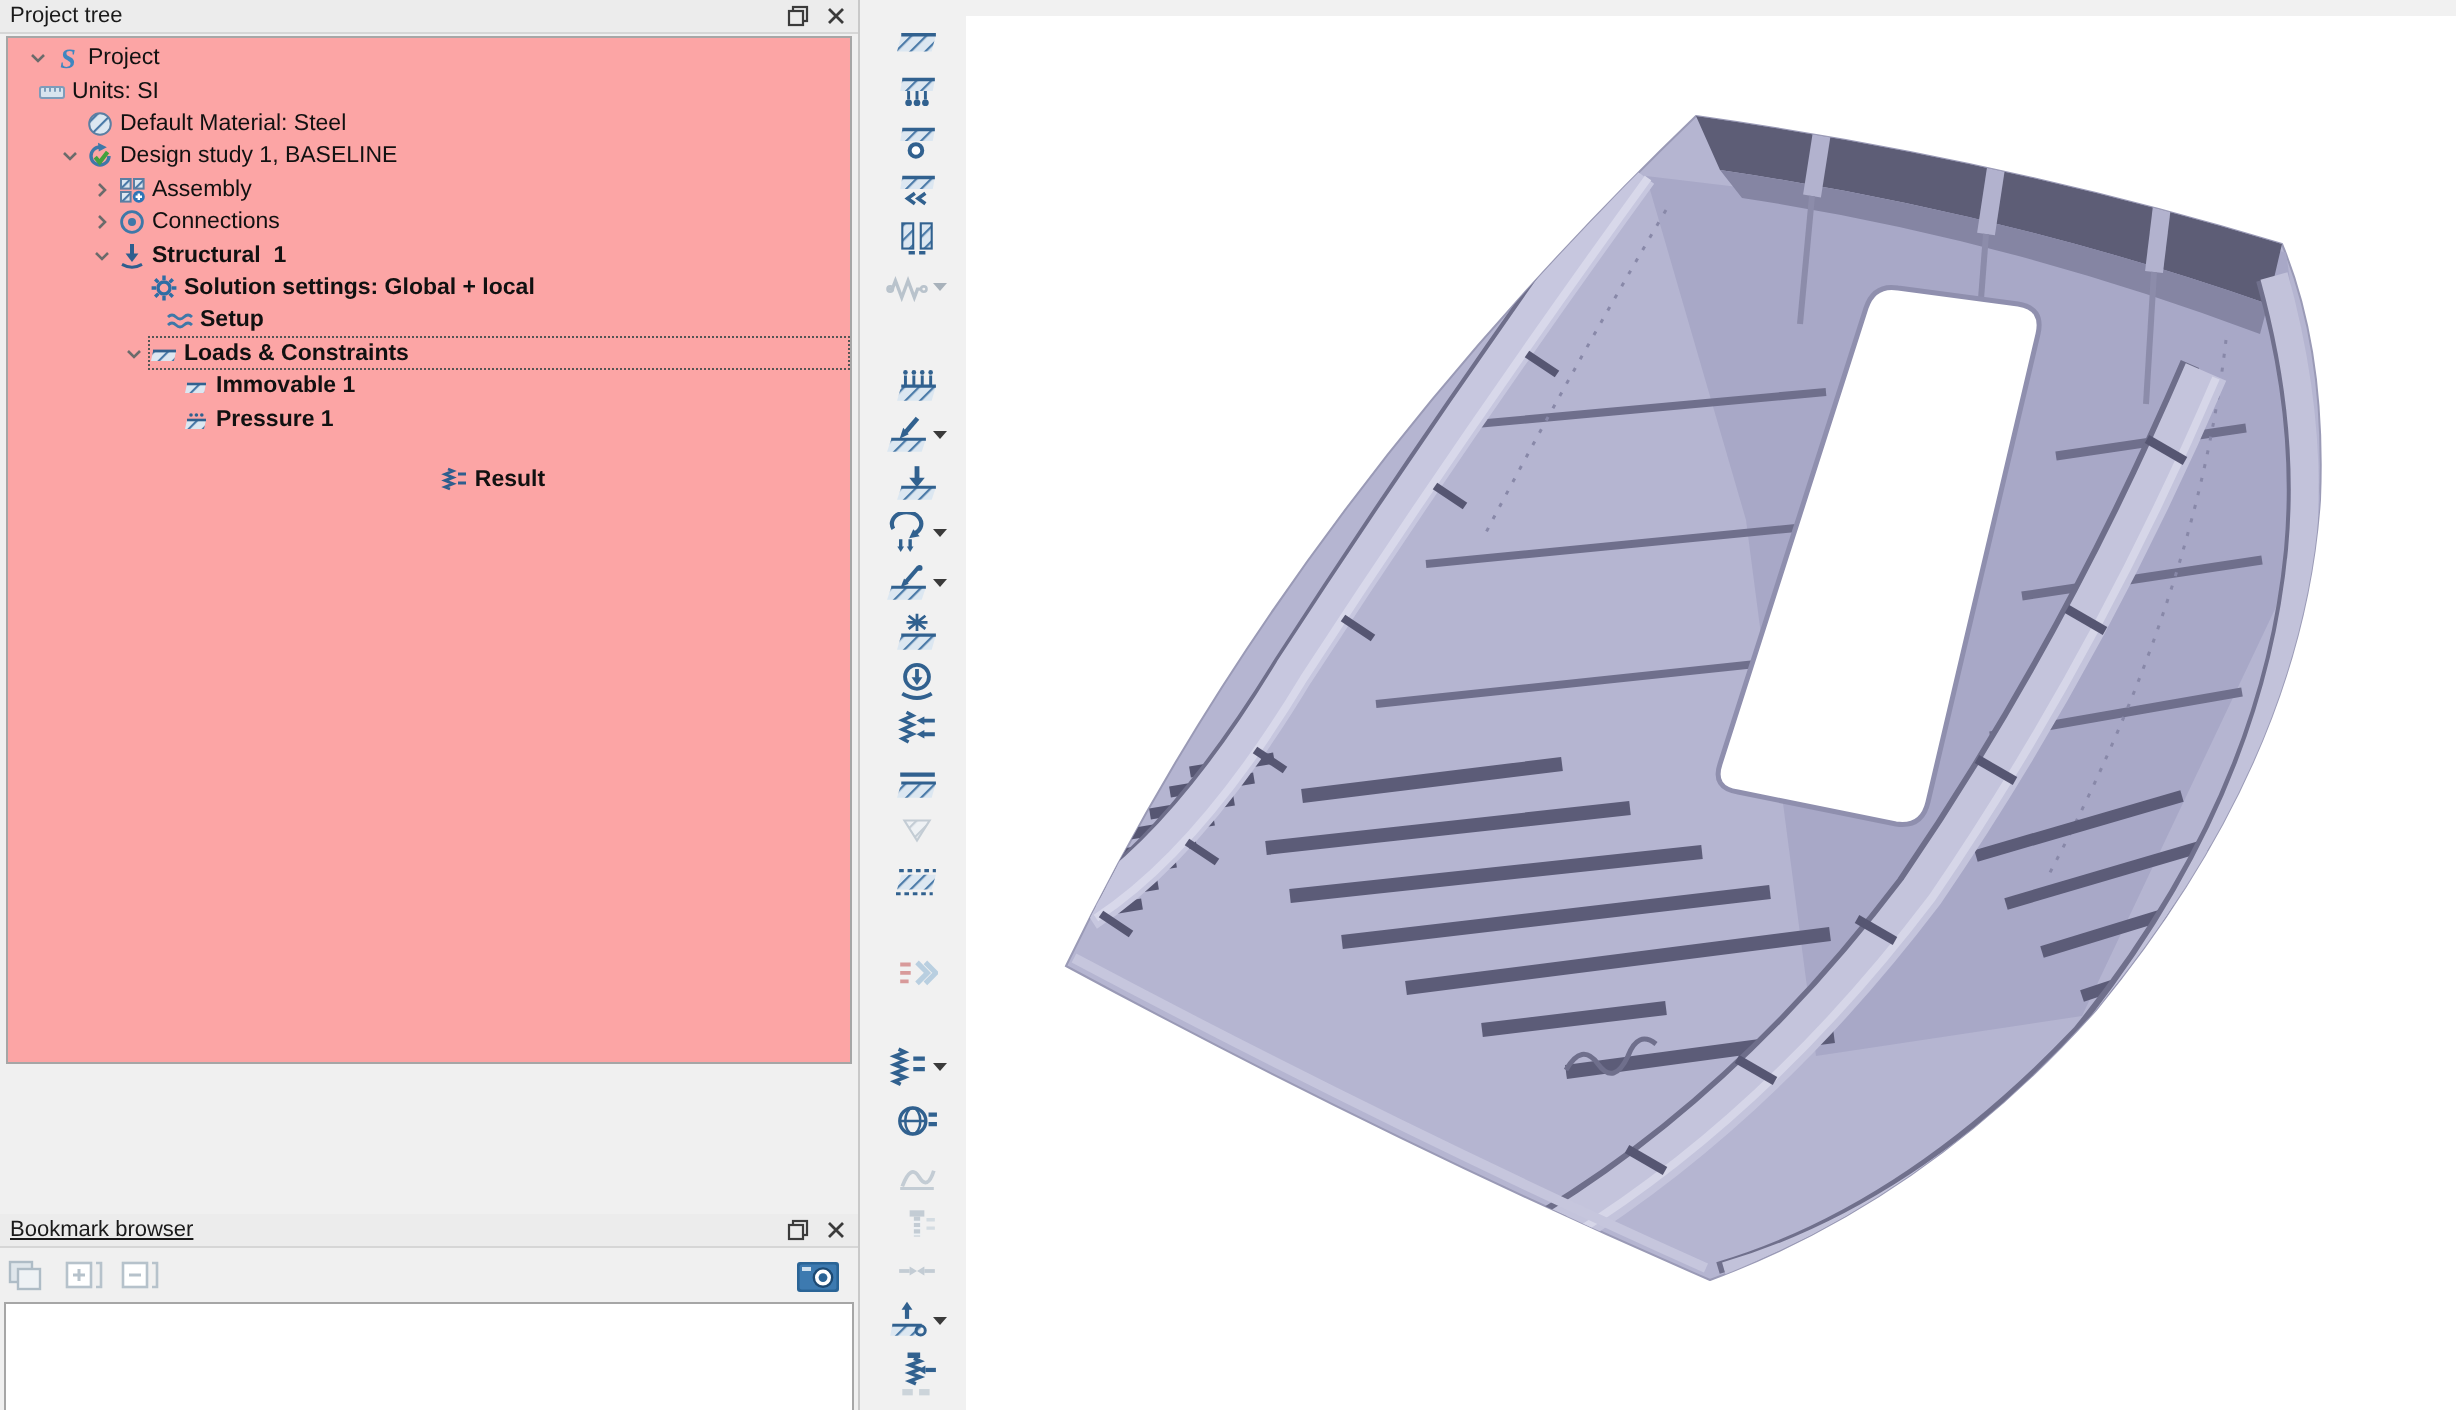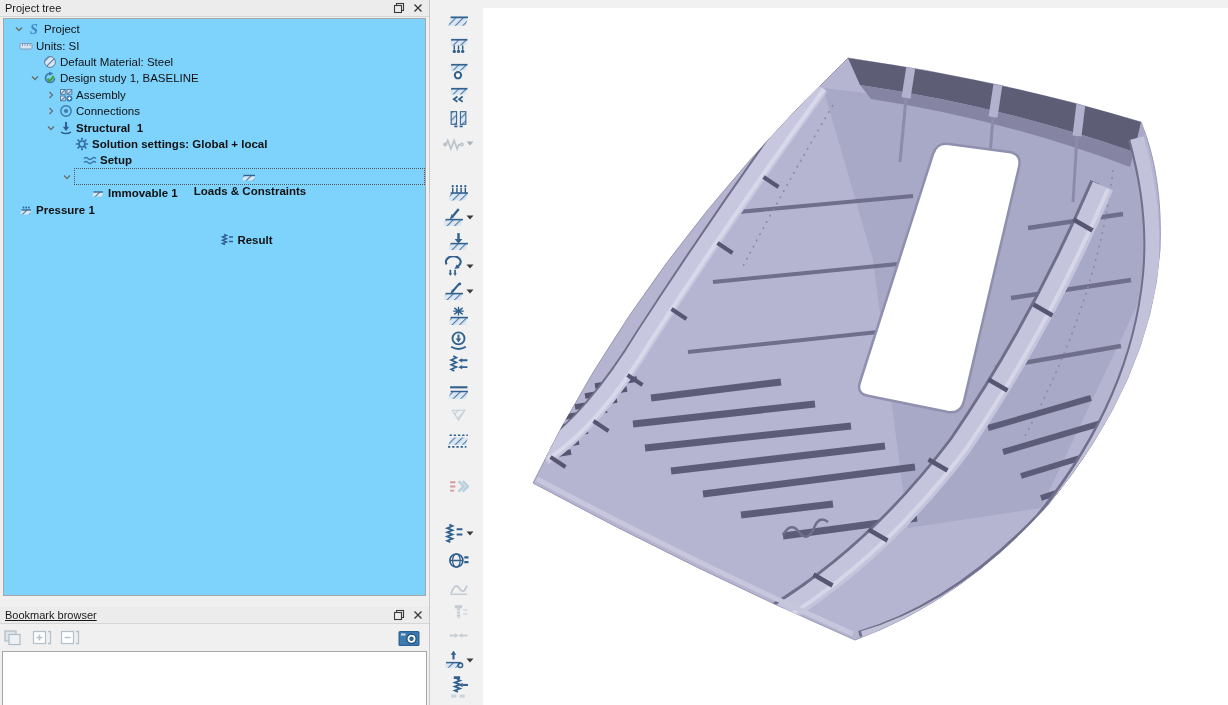--- a/index.html
+++ b/index.html
@@ -19,33 +19,33 @@
   .titlebar{
     position:absolute;left:0;width:100%;height:17px;
     background:#ececec;border-bottom:1px solid #d6d6d6;
     display:flex;align-items:center;box-sizing:border-box;
     font-size:11px;color:#1a1a1a;
   }
   .titlebar .title{flex:1;padding-left:5px;white-space:pre;}
   .tb-btn{width:16px;height:13px;display:flex;align-items:center;justify-content:center;margin-right:3px;cursor:default;}
   .pt-titlebar{top:0;}
   .pt-content{
-    position:absolute;left:3px;top:18px;width:423px;height:578px;
-    background:#7dd3fc;border:1px solid #a6a6a6;box-sizing:border-box;
+    position:absolute;left:3px;top:18px;width:423px;height:514px;
+    background:#fca5a5;border:1px solid #a6a6a6;box-sizing:border-box;
     overflow:hidden;padding-top:2px;
   }
   .trow{
     display:flex;align-items:center;height:16.4px;font-size:11.5px;color:#111;
     white-space:pre;cursor:default;
   }
   .trow.bold{font-weight:bold;}
   .chev{width:14px;height:10px;flex:0 0 14px;display:flex;align-items:center;justify-content:center;}
   .ticon{width:16px;height:14px;flex:0 0 16px;display:flex;align-items:center;justify-content:flex-start;}
   .selwrap{display:flex;align-items:center;flex:1;min-width:0;border:1px dotted transparent;height:15px;}
-  .trow.selected .selwrap{border-color:#555;flex-direction:column;}
+  .trow.selected .selwrap{border-color:#555;}
   .tlabel{padding-left:1px;}
 
   .bm-titlebar{top:607px;text-decoration:underline;}
   .bm-toolbar{
     position:absolute;left:0;top:625px;width:100%;height:26px;
     display:flex;align-items:center;padding:0 3px;box-sizing:border-box;
   }
   .bm-tool{width:22px;height:20px;margin-right:6px;display:flex;align-items:center;justify-content:center;}
   .bm-spacer{flex:1;}
   .bm-content{
@@ -397,21 +397,21 @@
                 <use href="#sym-waves-icon"></use>
               </svg></span><span class="tlabel">Setup</span></span></div>
         <div class="trow bold selected" style="padding-left: 56px;"><span class="chev"><svg width="10" height="10">
               <use href="#sym-chev-down"></use>
             </svg></span><span class="selwrap"><span class="ticon"><svg width="14" height="14">
                 <use href="#sym-loads-constraints-icon"></use>
               </svg></span><span class="tlabel">Loads &amp; Constraints</span></span></div>
         <div class="trow bold" style="padding-left: 72px;"><span class="chev"></span><span class="selwrap"><span class="ticon"><svg width="14" height="14">
                 <use href="#sym-immovable-icon"></use>
               </svg></span><span class="tlabel">Immovable 1</span></span></div>
-        <div class="trow bold" style=""><span class="chev"></span><span class="selwrap"><span class="ticon"><svg width="14" height="14">
+        <div class="trow bold" style="padding-left: 72px;"><span class="chev"></span><span class="selwrap"><span class="ticon"><svg width="14" height="14">
                 <use href="#sym-pressure-icon"></use>
               </svg></span><span class="tlabel">Pressure 1</span></span></div>
         <div class="trow bold" style="padding-left: 64px; flex-direction: column;"><span class="chev"></span><span class="selwrap"><span class="ticon"><svg width="14" height="14">
                 <use href="#sym-result-icon"></use>
               </svg></span><span class="tlabel">Result</span></span></div>
       </div>
 
     <div class="titlebar bm-titlebar">
       <span class="title">Bookmark browser</span>
       <span class="tb-btn">

